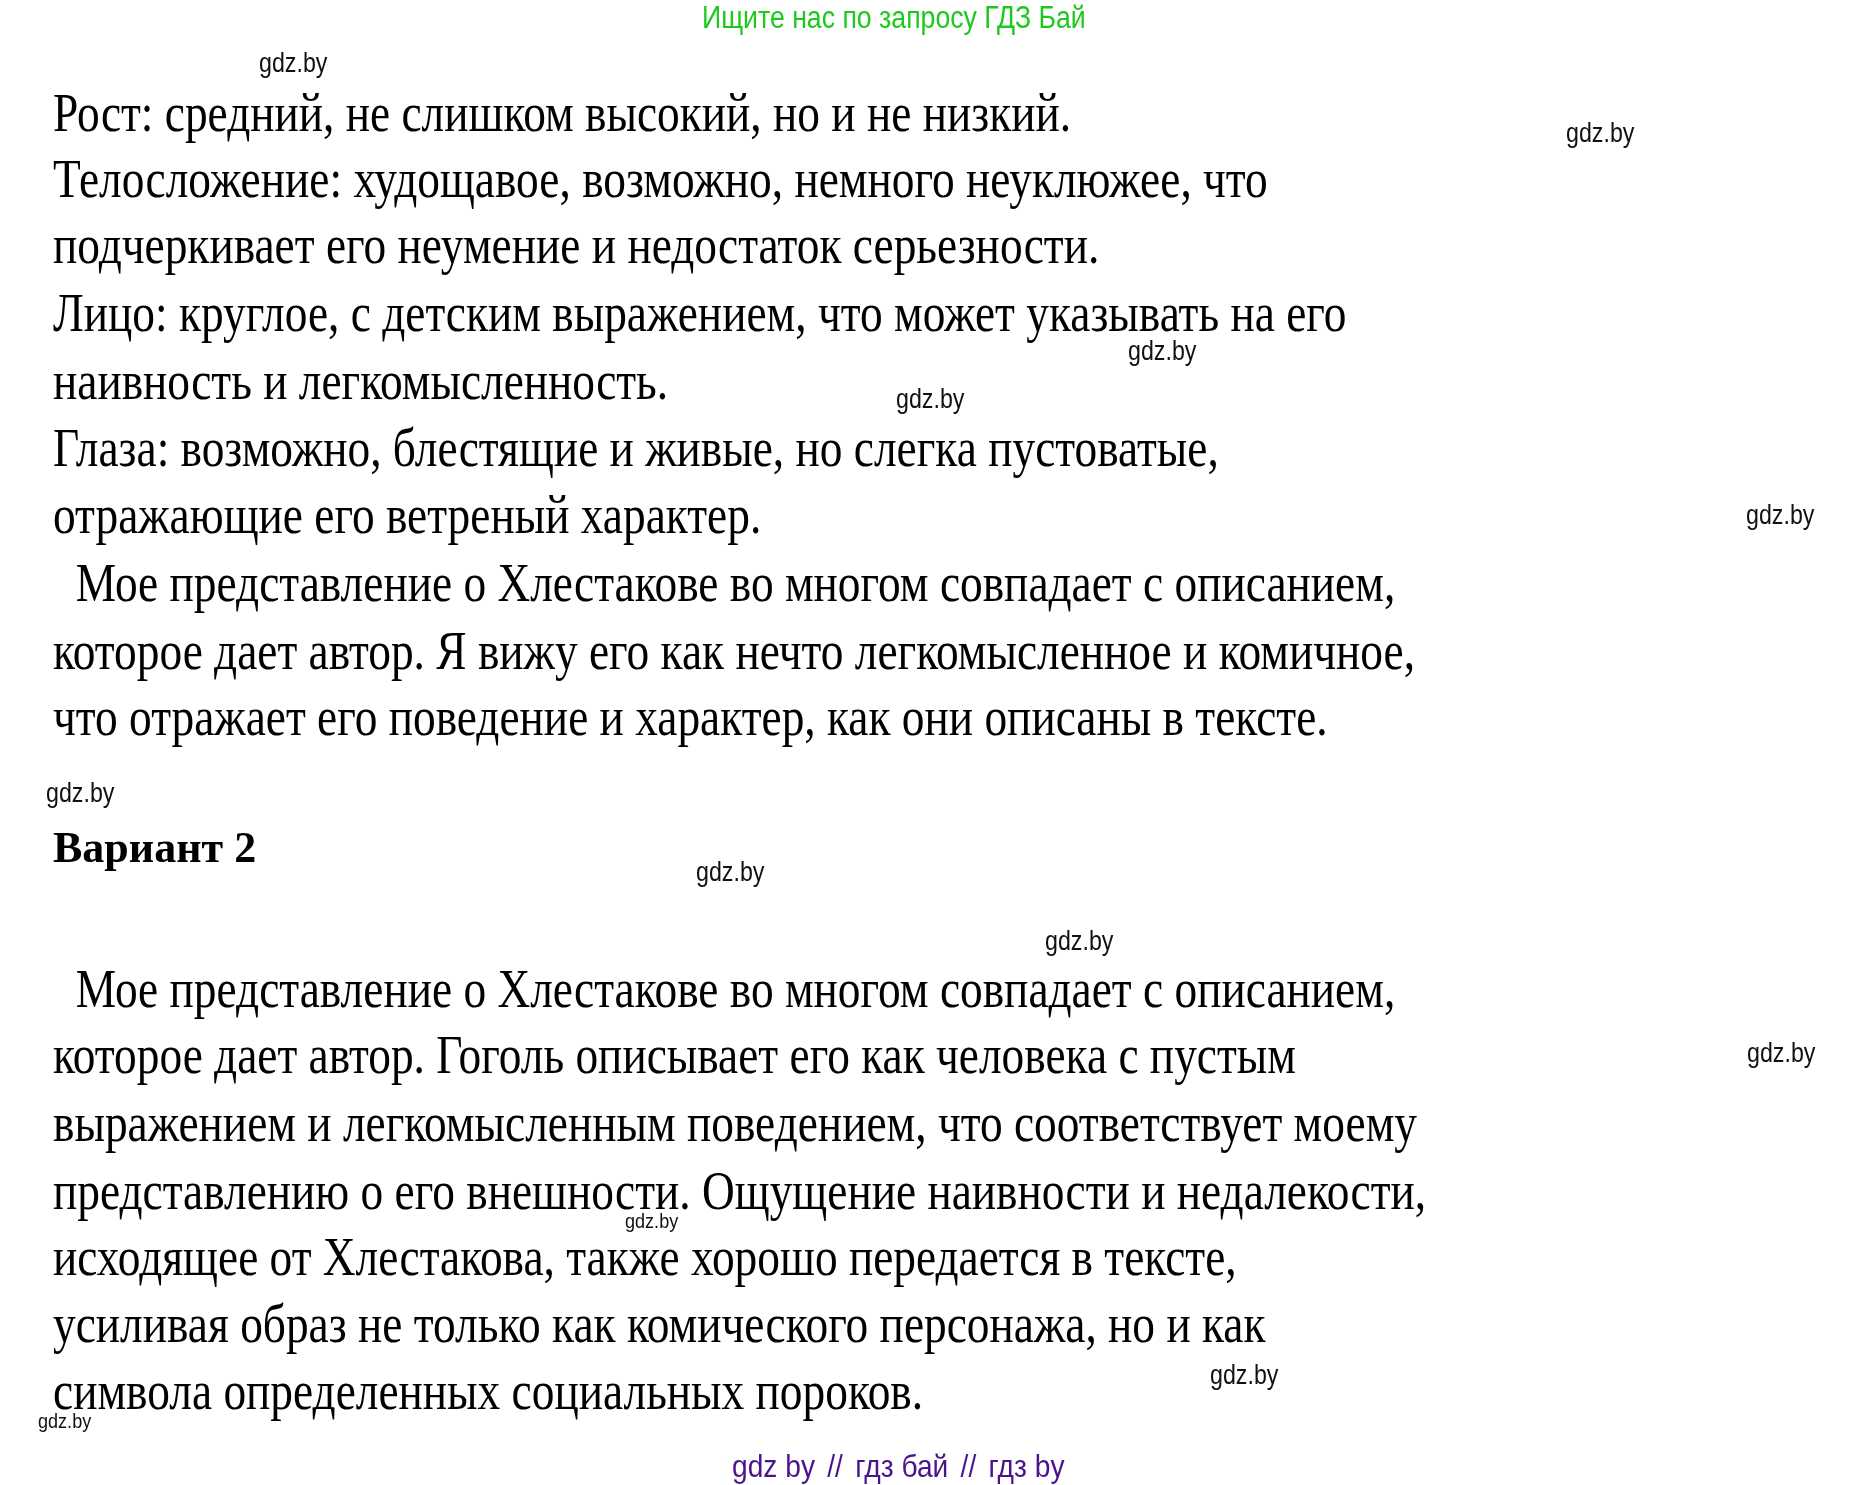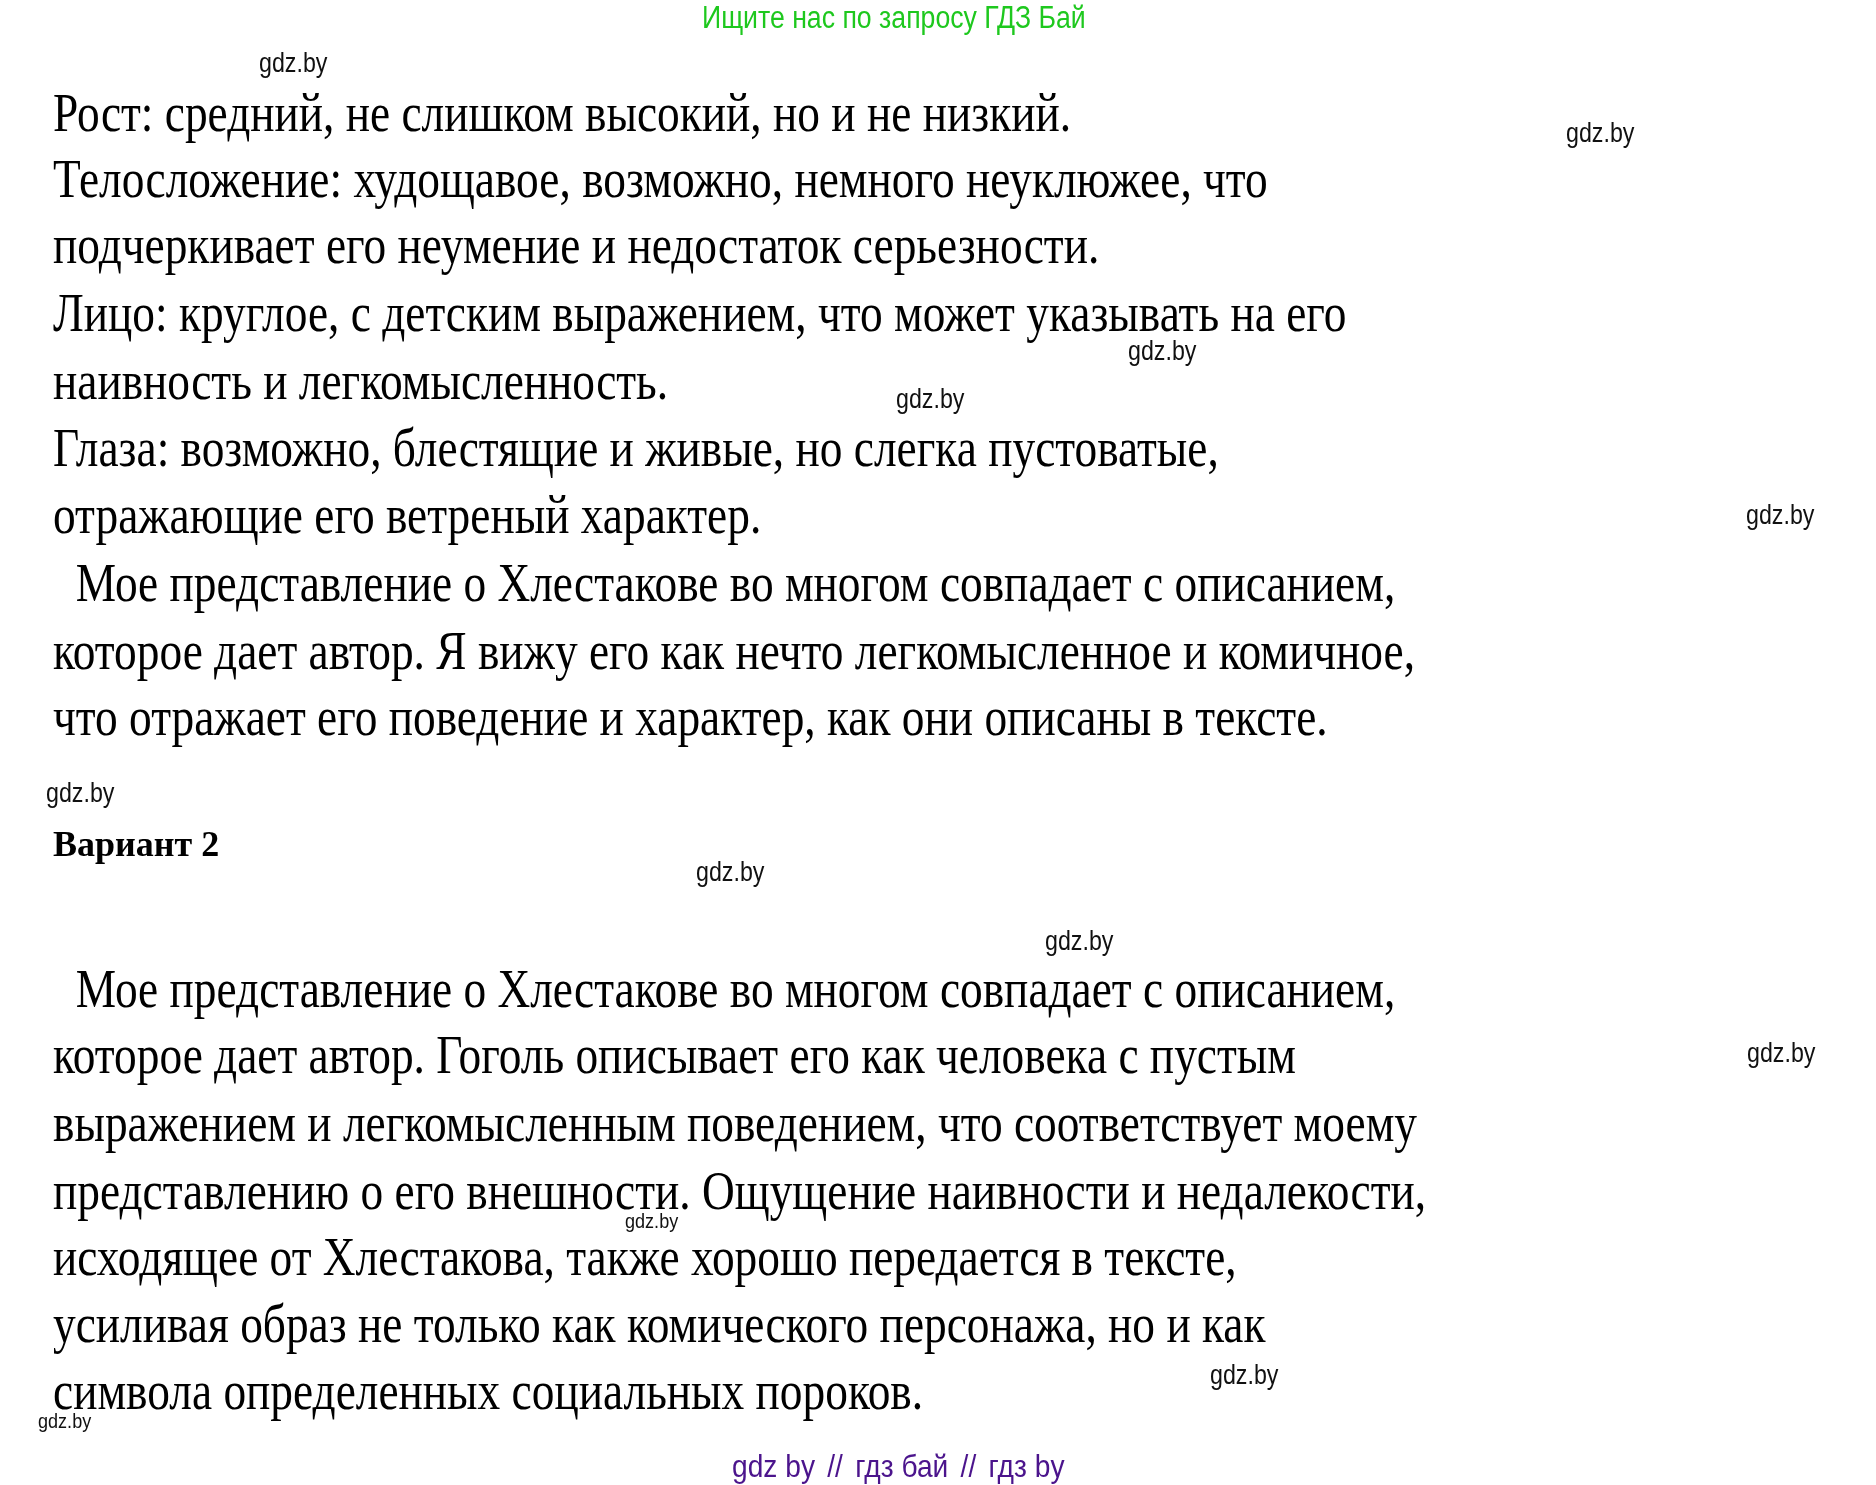--- a/index.html
+++ b/index.html
@@ -11,21 +11,21 @@
     transform: scaleX(0.86); transform-origin: left top;
     text-decoration: none;
   }
   .line {
     font-family: "Liberation Serif", serif;
     font-size: 54px; color: #000; line-height: 1;
     transform: scaleX(0.84); transform-origin: left top;
   }
   .heading {
     font-family: "Liberation Serif", serif;
-    font-weight: bold; font-size: 36px; color: #000; line-height: 1;
+    font-weight: bold; font-size: 44px; color: #000; line-height: 1;
   }
   .wm {
     font-family: "Liberation Sans", sans-serif;
     font-size: 27px; color: #111; line-height: 1;
     transform: scaleX(0.86); transform-origin: left top;
   }
   .wm.small { font-size: 21px; }
   .footer {
     font-family: "Liberation Sans", sans-serif;
     font-size: 32px; color: #4b148c; line-height: 1;

